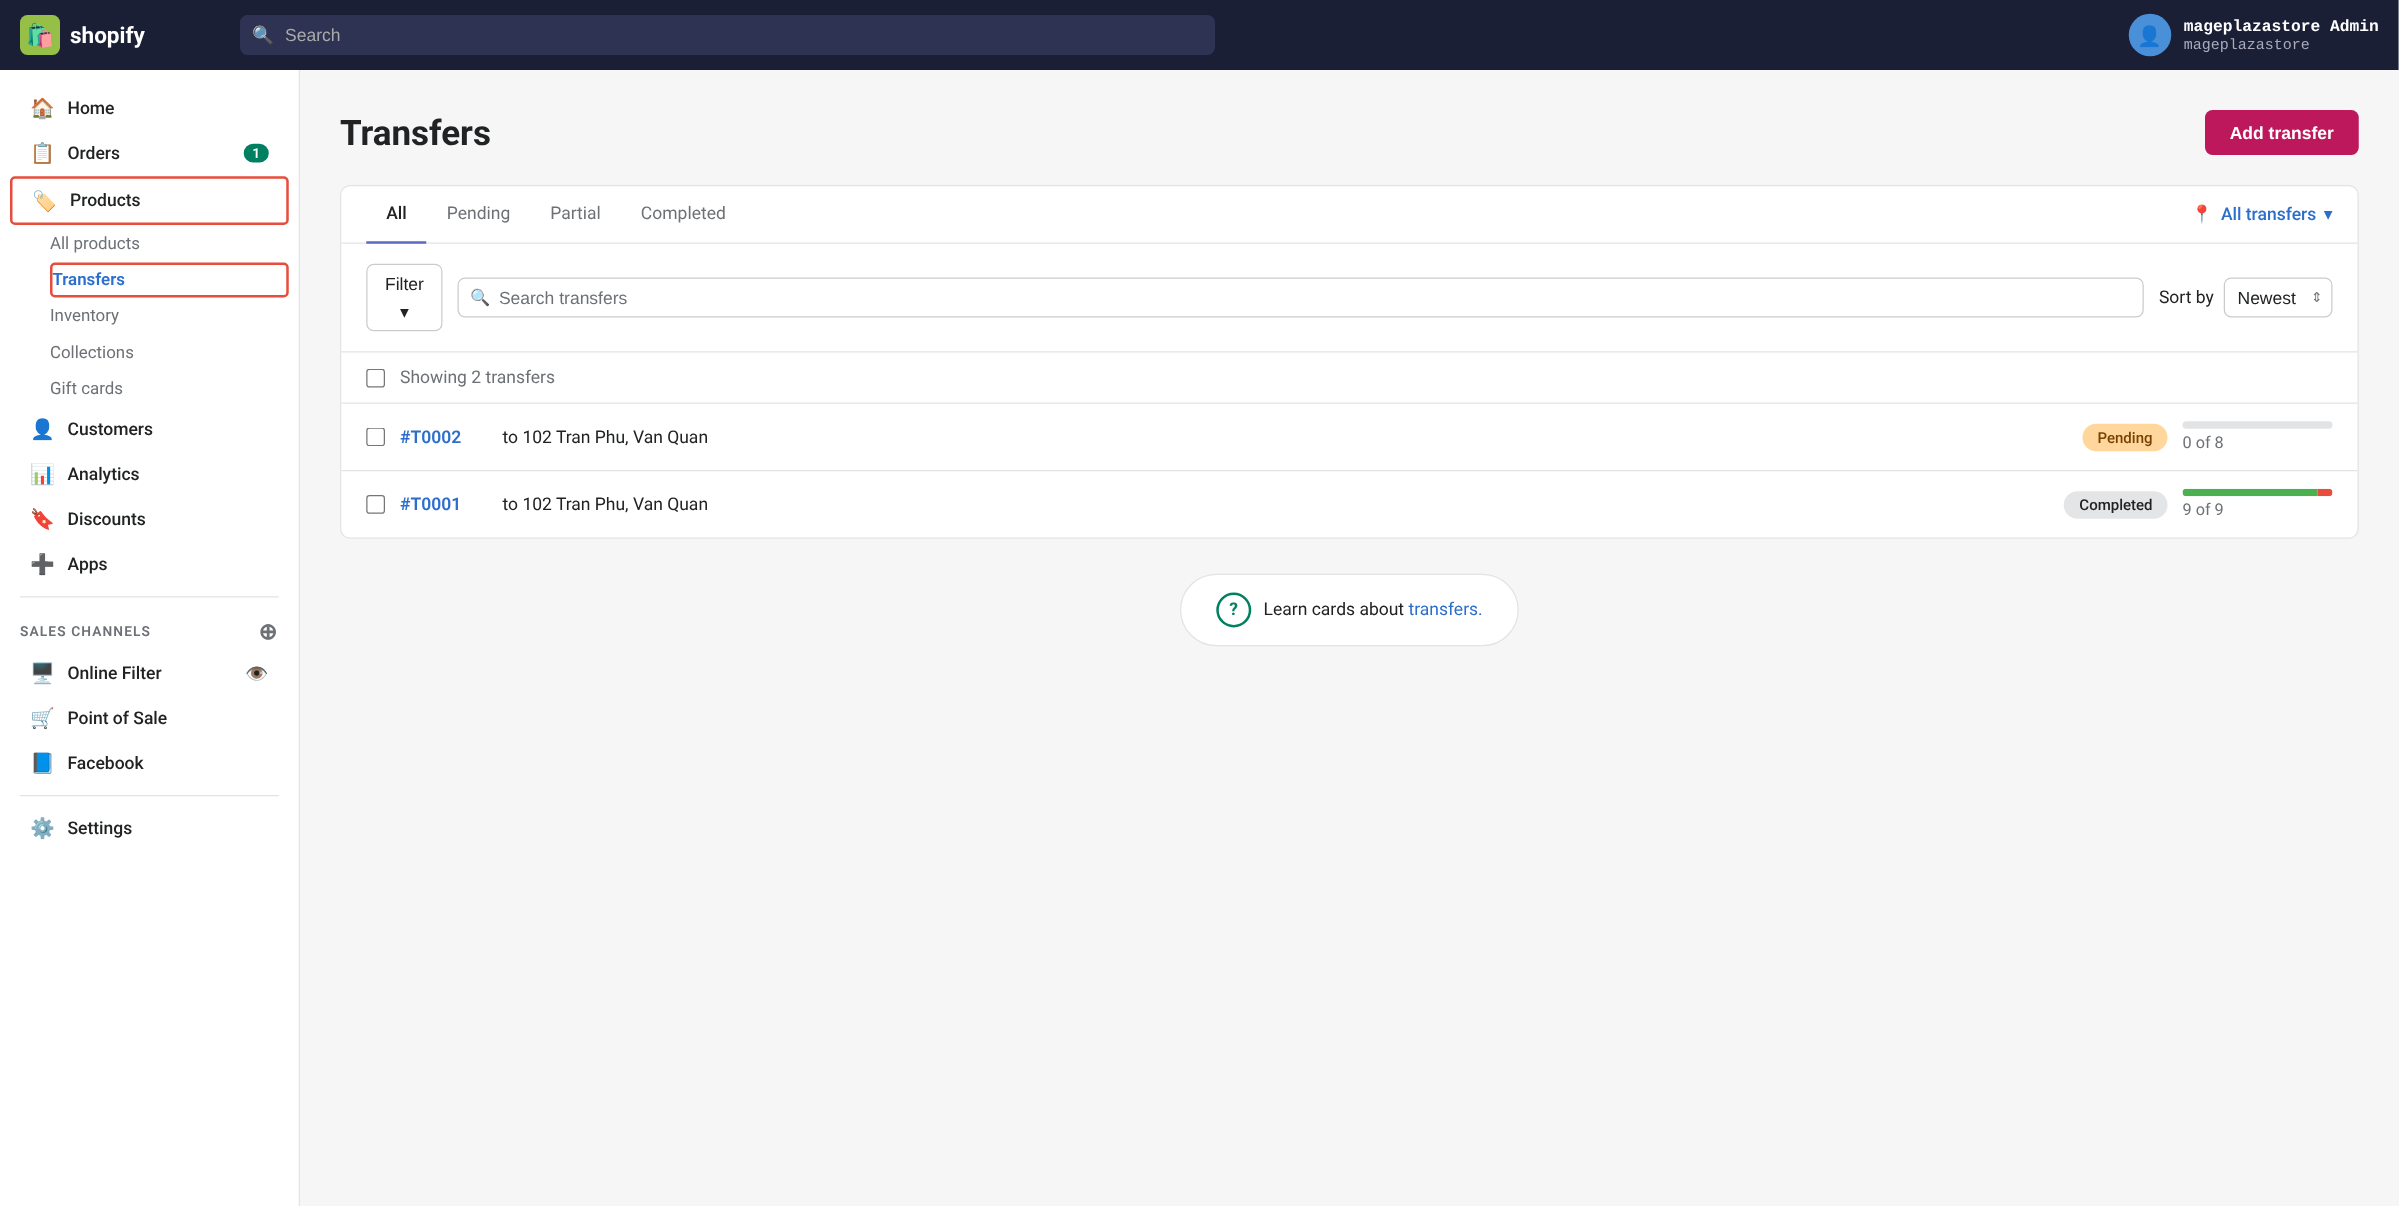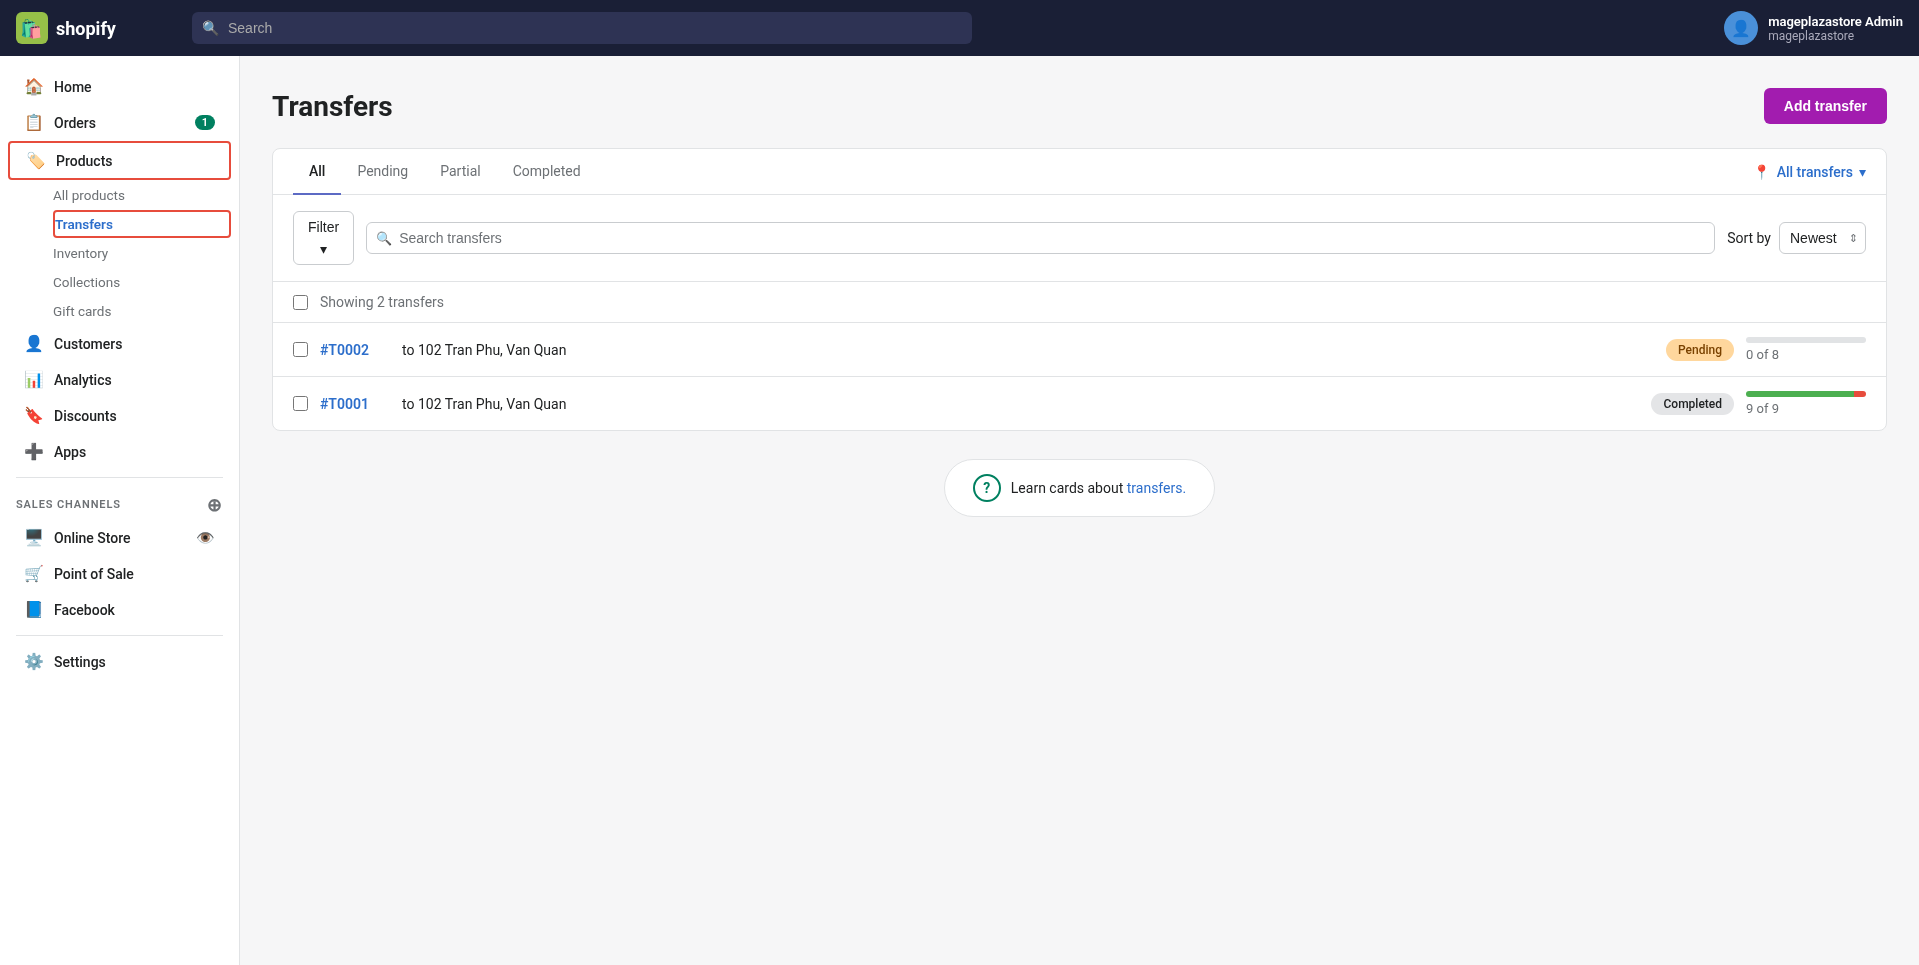--- a/index.html
+++ b/index.html
@@ -70,21 +70,21 @@
       width: 34px;
       height: 34px;
       border-radius: 50%;
       background: #4a90d9;
       display: flex;
       align-items: center;
       justify-content: center;
       font-size: 16px;
       color: white;
     }
-    .user-info { display: flex; flex-direction: column; }
+    .user-info { display: flex; flex-direction: column; font-family: Liberation Mono, monospace; }
     .user-name { font-size: 13px; font-weight: 600; }
     .user-store { font-size: 12px; color: #aab; }
 
     
     .main-layout {
       display: flex;
       flex: 1;
       overflow: hidden;
     }
 
@@ -119,21 +119,21 @@
     .sidebar-badge {
       margin-left: auto;
       background: #008060;
       color: white;
       border-radius: 10px;
       padding: 1px 7px;
       font-size: 11px;
       font-weight: 600;
     }
     .sidebar-sub {
-      padding-left: 53px;
+      padding-left: 40px;
     }
     .sidebar-sub-item {
       display: block;
       padding: 6px 16px 6px 0;
       color: #6d7175;
       font-size: 13.5px;
       cursor: pointer;
       border-radius: 4px;
       margin: 1px 8px 1px 0;
       text-decoration: none;
@@ -188,21 +188,21 @@
       align-items: center;
       justify-content: space-between;
       margin-bottom: 24px;
     }
     .page-title {
       font-size: 28px;
       font-weight: 700;
       color: #202223;
     }
     .add-transfer-btn {
-      background: #a21caf;
+      background: #be185d;
       color: white;
       border: none;
       border-radius: 6px;
       padding: 10px 20px;
       font-size: 14px;
       font-weight: 600;
       cursor: pointer;
     }
 
     
@@ -521,21 +521,21 @@
 
     <hr class="sidebar-divider">
 
     <div class="sidebar-section-title">
       <span>SALES CHANNELS</span>
       <span class="sidebar-add-btn">⊕</span>
     </div>
 
     <div class="online-store-row">
       <span class="sidebar-icon">🖥️</span>
-      <span>Online Store</span>
+      <span>Online Filter</span>
       <span class="eye-icon">👁️</span>
     </div>
 
     <div class="sidebar-item">
       <span class="sidebar-icon">🛒</span>
       <span>Point of Sale</span>
     </div>
 
     <div class="sidebar-item">
       <span class="sidebar-icon">📘</span>

